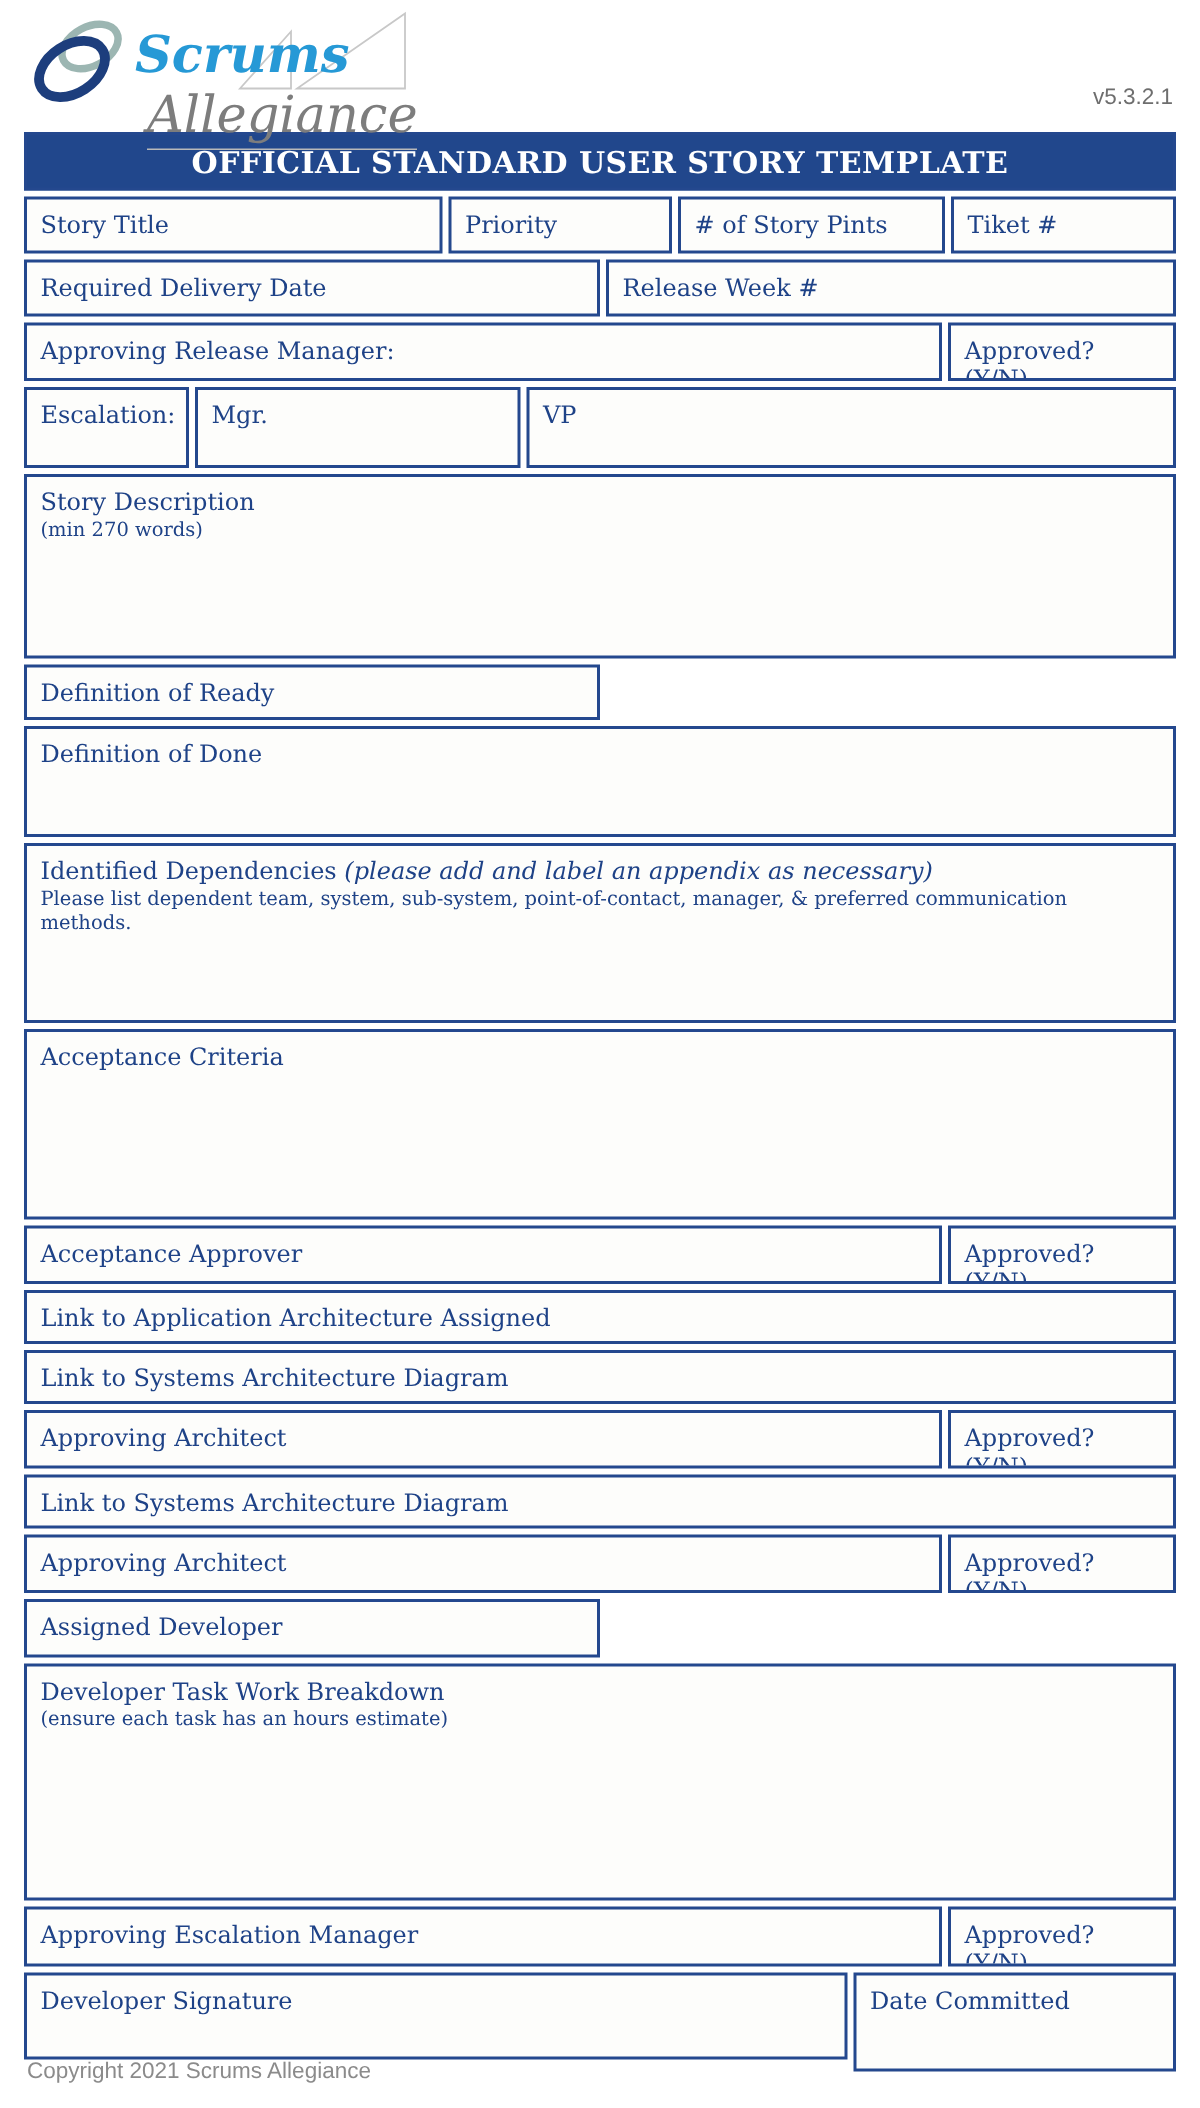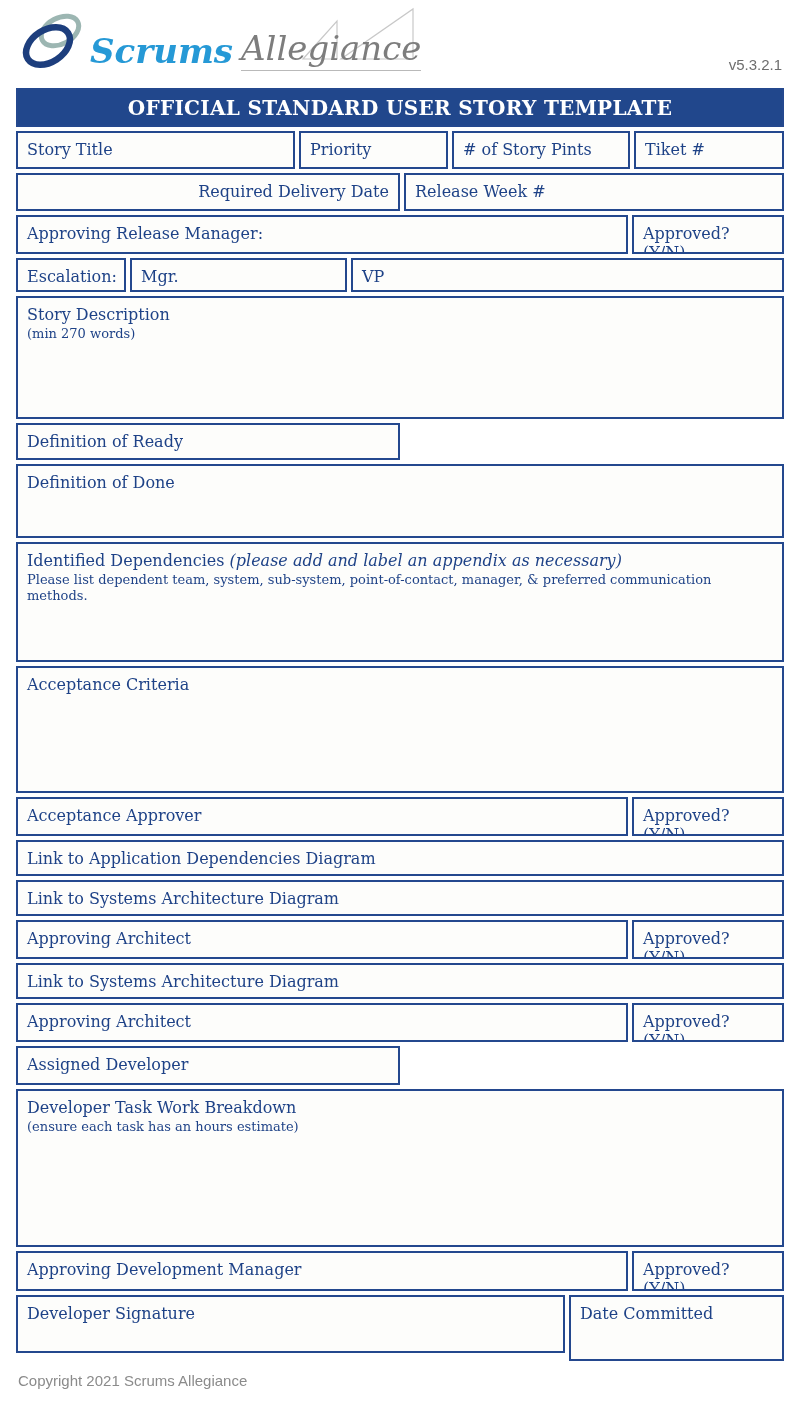--- a/index.html
+++ b/index.html
@@ -10,21 +10,21 @@
     --gray:#8b8b8b;
   }
   *{margin:0;padding:0;box-sizing:border-box;}
   body{
     width:800px;height:1405px;position:relative;background:#ffffff;
     font-family:"DejaVu Serif",serif;overflow:hidden;
   }
   
   .logo{position:absolute;left:22px;top:10px;display:flex;align-items:center;height:62px;}
   .logo-rings{flex:none;}
-  .logo-text{position:relative;display:flex;align-items:flex-end;margin-left:8px;height:60px;padding-top:6px;}
+  .logo-text{position:relative;display:flex;align-items:flex-start;margin-left:8px;height:60px;padding-top:6px;flex-direction:column;}
   .logo-scrums{font-size:34px;font-style:italic;font-weight:bold;color:#2699d6;z-index:1;}
   .logo-allegiance{font-size:34px;font-style:italic;font-weight:normal;color:#7d7d7d;margin-left:8px;
     border-bottom:1px solid #b9b9b9;padding-bottom:2px;z-index:1;}
   .logo-sails{position:absolute;right:-4px;top:-4px;pointer-events:none;z-index:0;}
   .version{position:absolute;right:18px;top:56px;font-family:"Liberation Sans",sans-serif;
     font-size:15px;color:#6e6e6e;}
   
   .form{position:absolute;left:16px;top:88px;width:768px;display:flex;flex-direction:column;gap:4px;}
   .title-bar{
     height:39px;background:var(--navy);color:#ffffff;display:flex;align-items:center;justify-content:center;
@@ -67,30 +67,30 @@
   <div class="title-bar">OFFICIAL STANDARD USER STORY TEMPLATE</div>
 
   <div class="row" style="height:38px;">
     <div class="cell" style="width:279px;">Story Title</div>
     <div class="cell" style="width:149px;">Priority</div>
     <div class="cell" style="width:178px;"># of Story Pints</div>
     <div class="cell grow">Tiket #</div>
   </div>
 
   <div class="row" style="height:38px;">
-    <div class="cell" style="width:384px;text-align:right;">Required Delivery Date</div>
+    <div class="cell" style="width:384px;">Required Delivery Date</div>
     <div class="cell grow">Release Week #</div>
   </div>
 
   <div class="row" style="height:39px;">
     <div class="cell" style="width:612px;">Approving Release Manager:</div>
     <div class="cell grow">Approved? (Y/N)</div>
   </div>
 
-  <div class="row" style="height:34px;">
+  <div class="row" style="height:54px;">
     <div class="cell" style="width:110px;">Escalation:</div>
     <div class="cell" style="width:217px;">Mgr.</div>
     <div class="cell grow">VP</div>
   </div>
 
   <div class="row" style="height:123px;">
     <div class="cell grow">
       <span class="ttl">Story Description</span>
       <span class="sub">(min 270 words)</span>
     </div>
@@ -111,21 +111,21 @@
   <div class="row" style="height:127px;border-radius:32px;">
     <div class="cell grow">Acceptance Criteria</div>
   </div>
 
   <div class="row" style="height:39px;">
     <div class="cell" style="width:612px;">Acceptance Approver</div>
     <div class="cell grow">Approved? (Y/N)</div>
   </div>
 
   <div class="row" style="height:36px;">
-    <div class="cell grow">Link to Application Dependencies Diagram</div>
+    <div class="cell grow">Link to Application Architecture Assigned</div>
   </div>
 
   <div class="row" style="height:36px;">
     <div class="cell grow">Link to Systems Architecture Diagram</div>
   </div>
 
   <div class="row" style="height:39px;">
     <div class="cell" style="width:612px;">Approving Architect</div>
     <div class="cell grow">Approved? (Y/N)</div>
   </div>
@@ -144,21 +144,21 @@
   </div>
 
   <div class="row" style="height:158px;">
     <div class="cell grow">
       <span class="ttl">Developer Task Work Breakdown</span>
       <span class="sub">(ensure each task has an hours estimate)</span>
     </div>
   </div>
 
   <div class="row" style="height:40px;">
-    <div class="cell" style="width:612px;">Approving Development Manager</div>
+    <div class="cell" style="width:612px;">Approving Escalation Manager</div>
     <div class="cell grow">Approved? (Y/N)</div>
   </div>
 
   <div class="row" style="height:66px;align-items:flex-start;">
     <div class="cell" style="width:549px;height:58px;">Developer Signature</div>
     <div class="cell grow" style="height:66px;">Date Committed</div>
   </div>
 
 </div>
 

